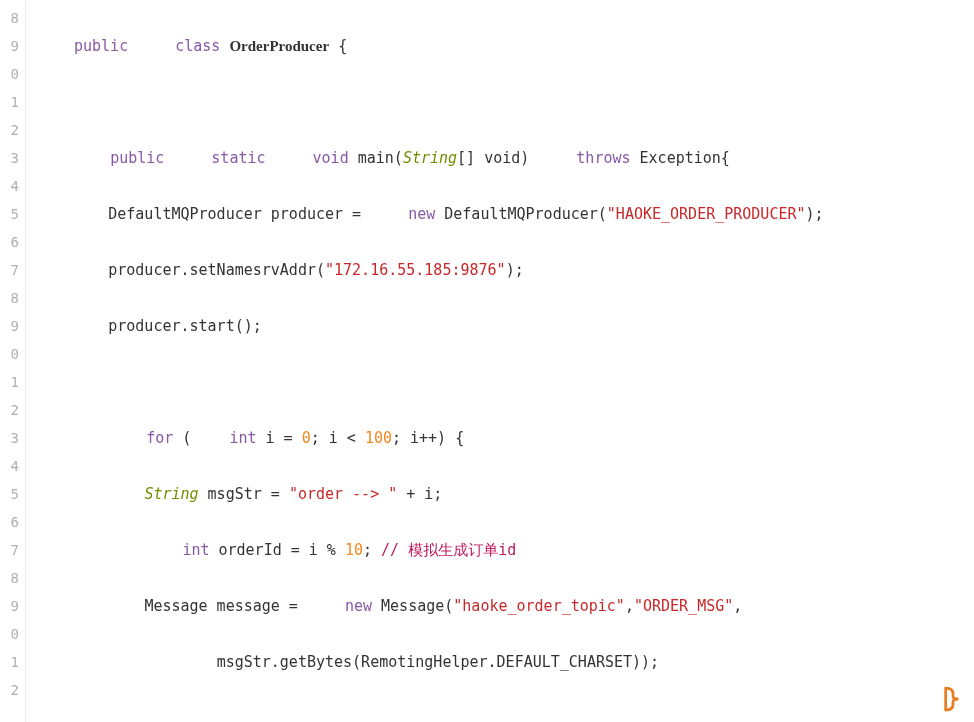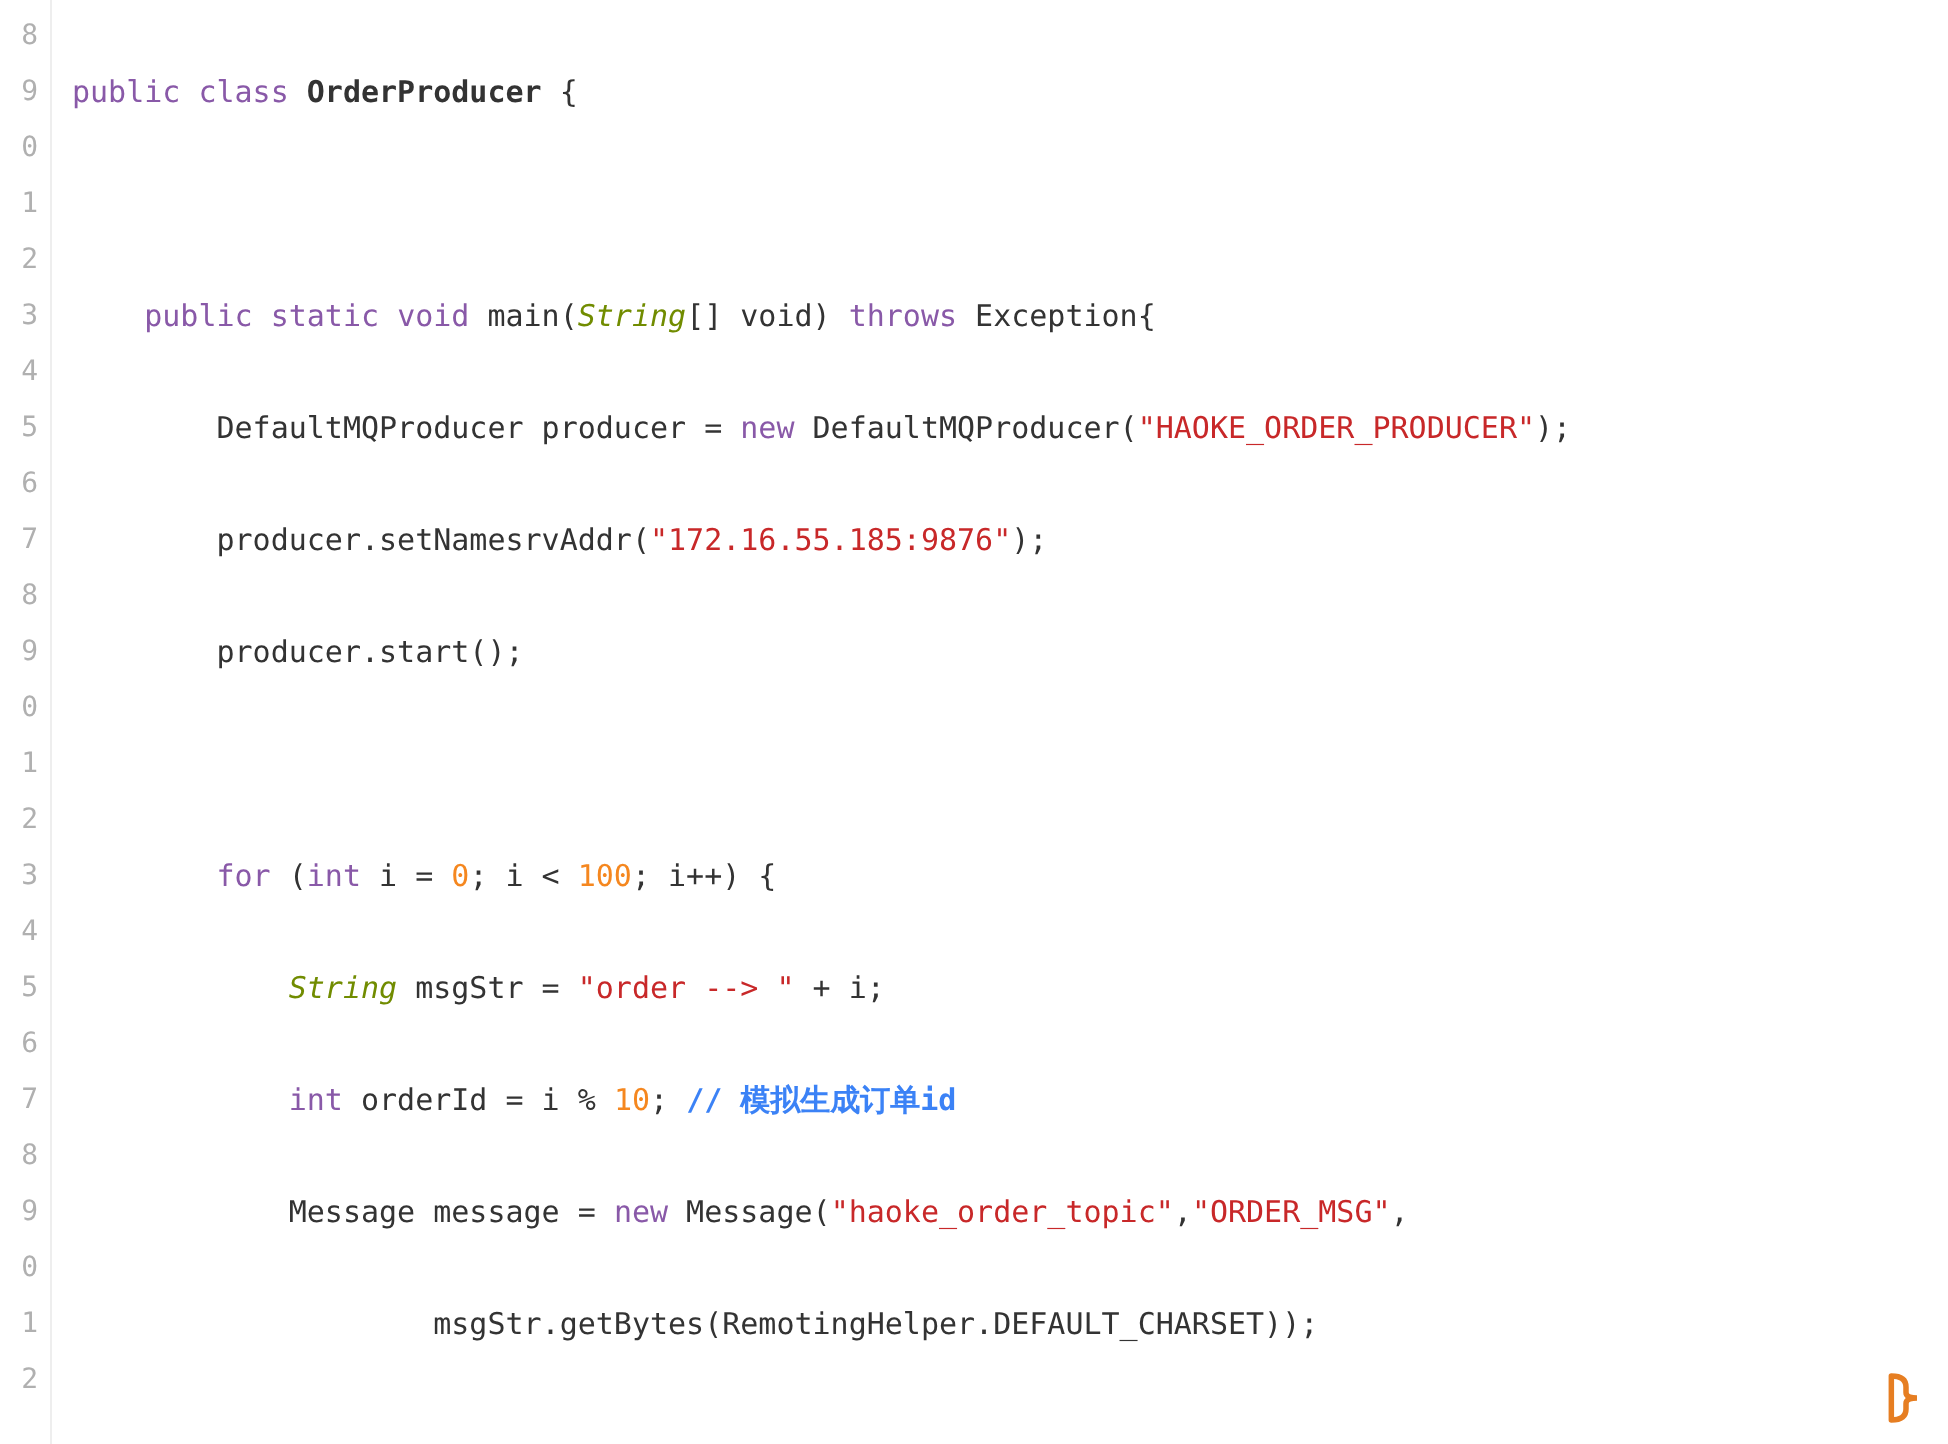--- a/index.html
+++ b/index.html
@@ -25,26 +25,26 @@
 }
 .code-area {
   flex: 1;
   padding-top: 4px;
   padding-left: 10px;
   line-height: 28px;
   white-space: pre;
   color: #333;
   position: relative;
 }
-.kw { color: #8959a8; } 
+.kw { color: #8959a8; margin-left: 38px; } 
 .type { color: #718c00; font-style: italic; } 
 .str { color: #c82829; } 
 .num { color: #f5871f; } 
-.cmt { color: #3b82f6; font-weight: bold; }
-.ident { color: #333; }
+.cmt { color: #be185d; }
+.ident { color: #333; font-family: Liberation Serif, serif; }
 .bracket { position: absolute; bottom: 10px; right: 10px; width: 22px; height: 26px; }
 </style>
 </head>
 <body>
 
 <div class="gutter">
   <div>8</div>
   <div>9</div>
   <div>0</div>
   <div>1</div>

